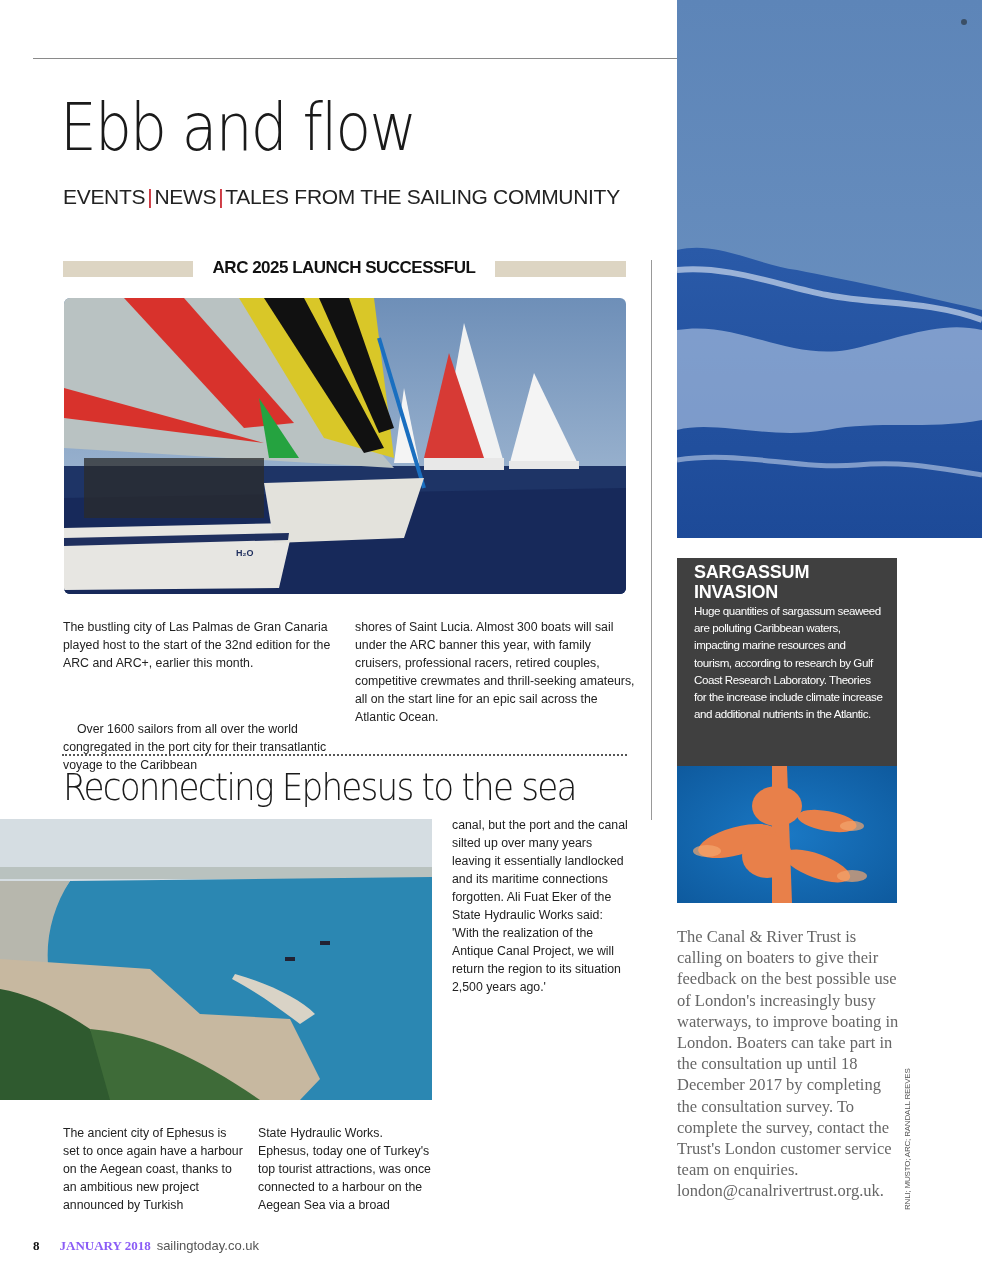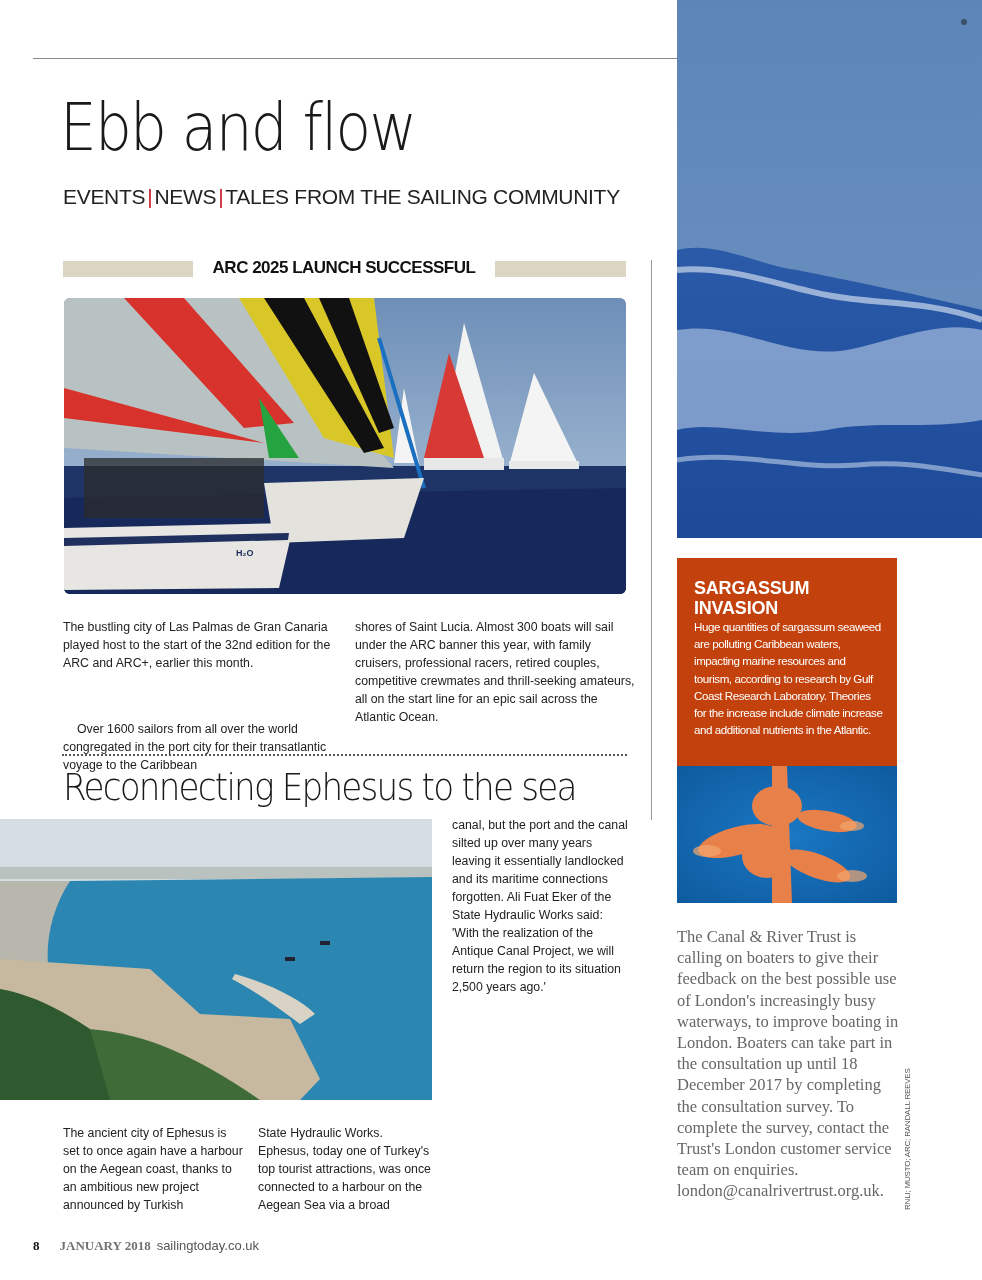--- a/index.html
+++ b/index.html
@@ -18,29 +18,29 @@
   .col1 { left:63px; top:618px; width:280px; }
   .col2 { left:355px; top:618px; width:280px; }
   .indent { text-indent:14px;margin-top:48px; }
   .dots { left:62px; top:754px; width:565px; border-top:2px dotted #555; height:0; }
   .eph-title { left:63px; top:768px; font-size:38px; font-family:"DejaVu Sans", sans-serif; font-weight:200; letter-spacing:-2px; color:#1a1a1a; line-height:1; transform:scaleX(0.9); transform-origin:left top; }
   .photo-eph { left:0px; top:819px; width:432px; height:281px; overflow:hidden; }
   .ecol1 { left:63px; top:1124px; width:180px; }
   .ecol2 { left:258px; top:1124px; width:180px; }
   .ecol3 { left:452px; top:816px; width:180px; }
   .photo-wave { left:677px; top:0; width:305px; height:538px; overflow:hidden; }
-  .sarg-box { left:677px; top:558px; width:220px; height:208px; background:#c2410c; color:#fff; box-sizing:border-box; padding:20px 12px 0 17px; }
+  .sarg-box { left:677px; top:558px; width:220px; height:208px; background:#404040; color:#fff; box-sizing:border-box; padding:4px 12px 0 17px; }
   .sarg-title { font-size:18px; font-weight:bold; line-height:20px; letter-spacing:-0.2px; }
   .sarg-body { font-size:11.6px; line-height:17.2px; letter-spacing:-0.45px; }
   .photo-weed { left:677px; top:766px; width:220px; height:137px; overflow:hidden; background:#1470b8; }
   .canal { left:677px; top:926px; width:225px; font-family:"Liberation Serif", "DejaVu Serif", serif; font-size:16.5px; line-height:21.2px; color:#666; }
   .credit { left:903px; top:1210px; font-size:8px; color:#555; transform:rotate(-90deg); transform-origin:left top; white-space:nowrap; letter-spacing:-0.2px; }
   .footer { left:33px; top:1238px; font-size:13px; }
   .footer .pg { font-family:"Liberation Serif", serif; font-weight:bold; color:#111; margin-right:20px; }
-  .footer .month { font-family:"Liberation Serif", serif; font-weight:bold; color:#737373; margin-right:6px; }
+  .footer .month { font-family:"Liberation Serif", serif; font-weight:bold; color:#8b5cf6; margin-right:6px; }
   .footer .site { font-size:13px; color:#555; }
   svg { display:block; }
 </style>
 </head>
 <body>
 
 <div class="abs top-rule"></div>
 
 <div class="abs photo-wave">
   <svg width="305" height="538" viewBox="0 0 305 538">

